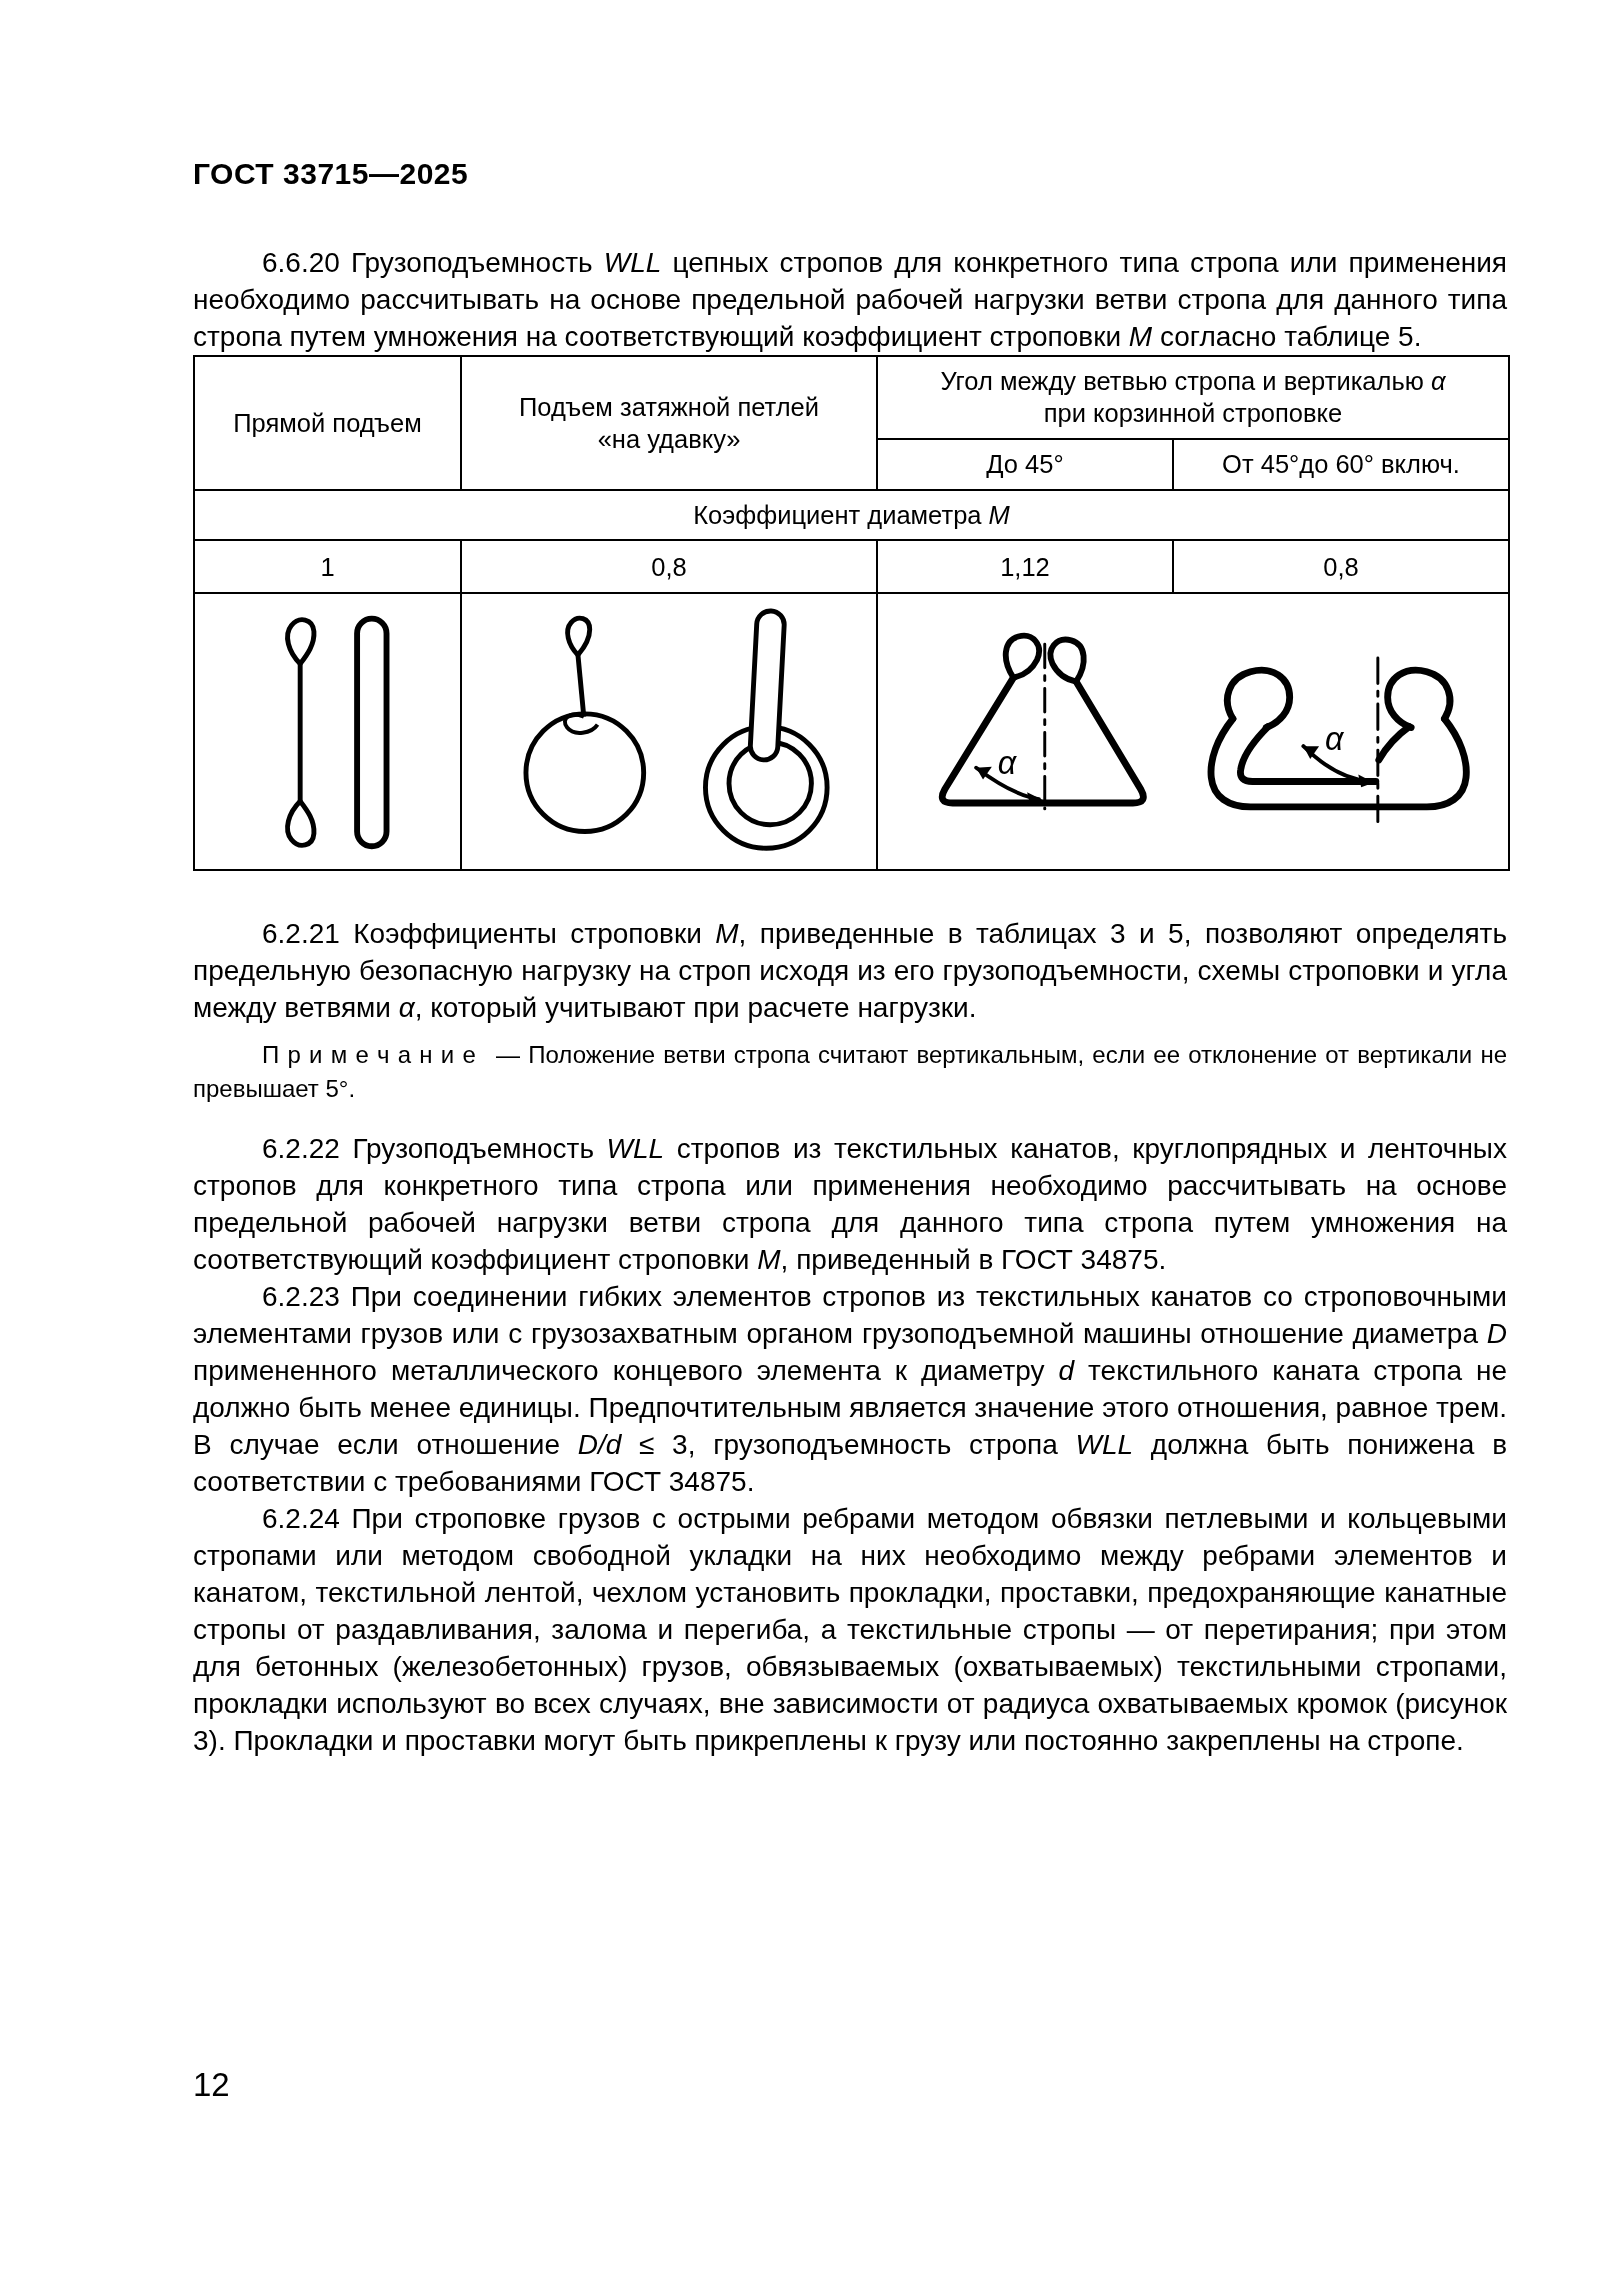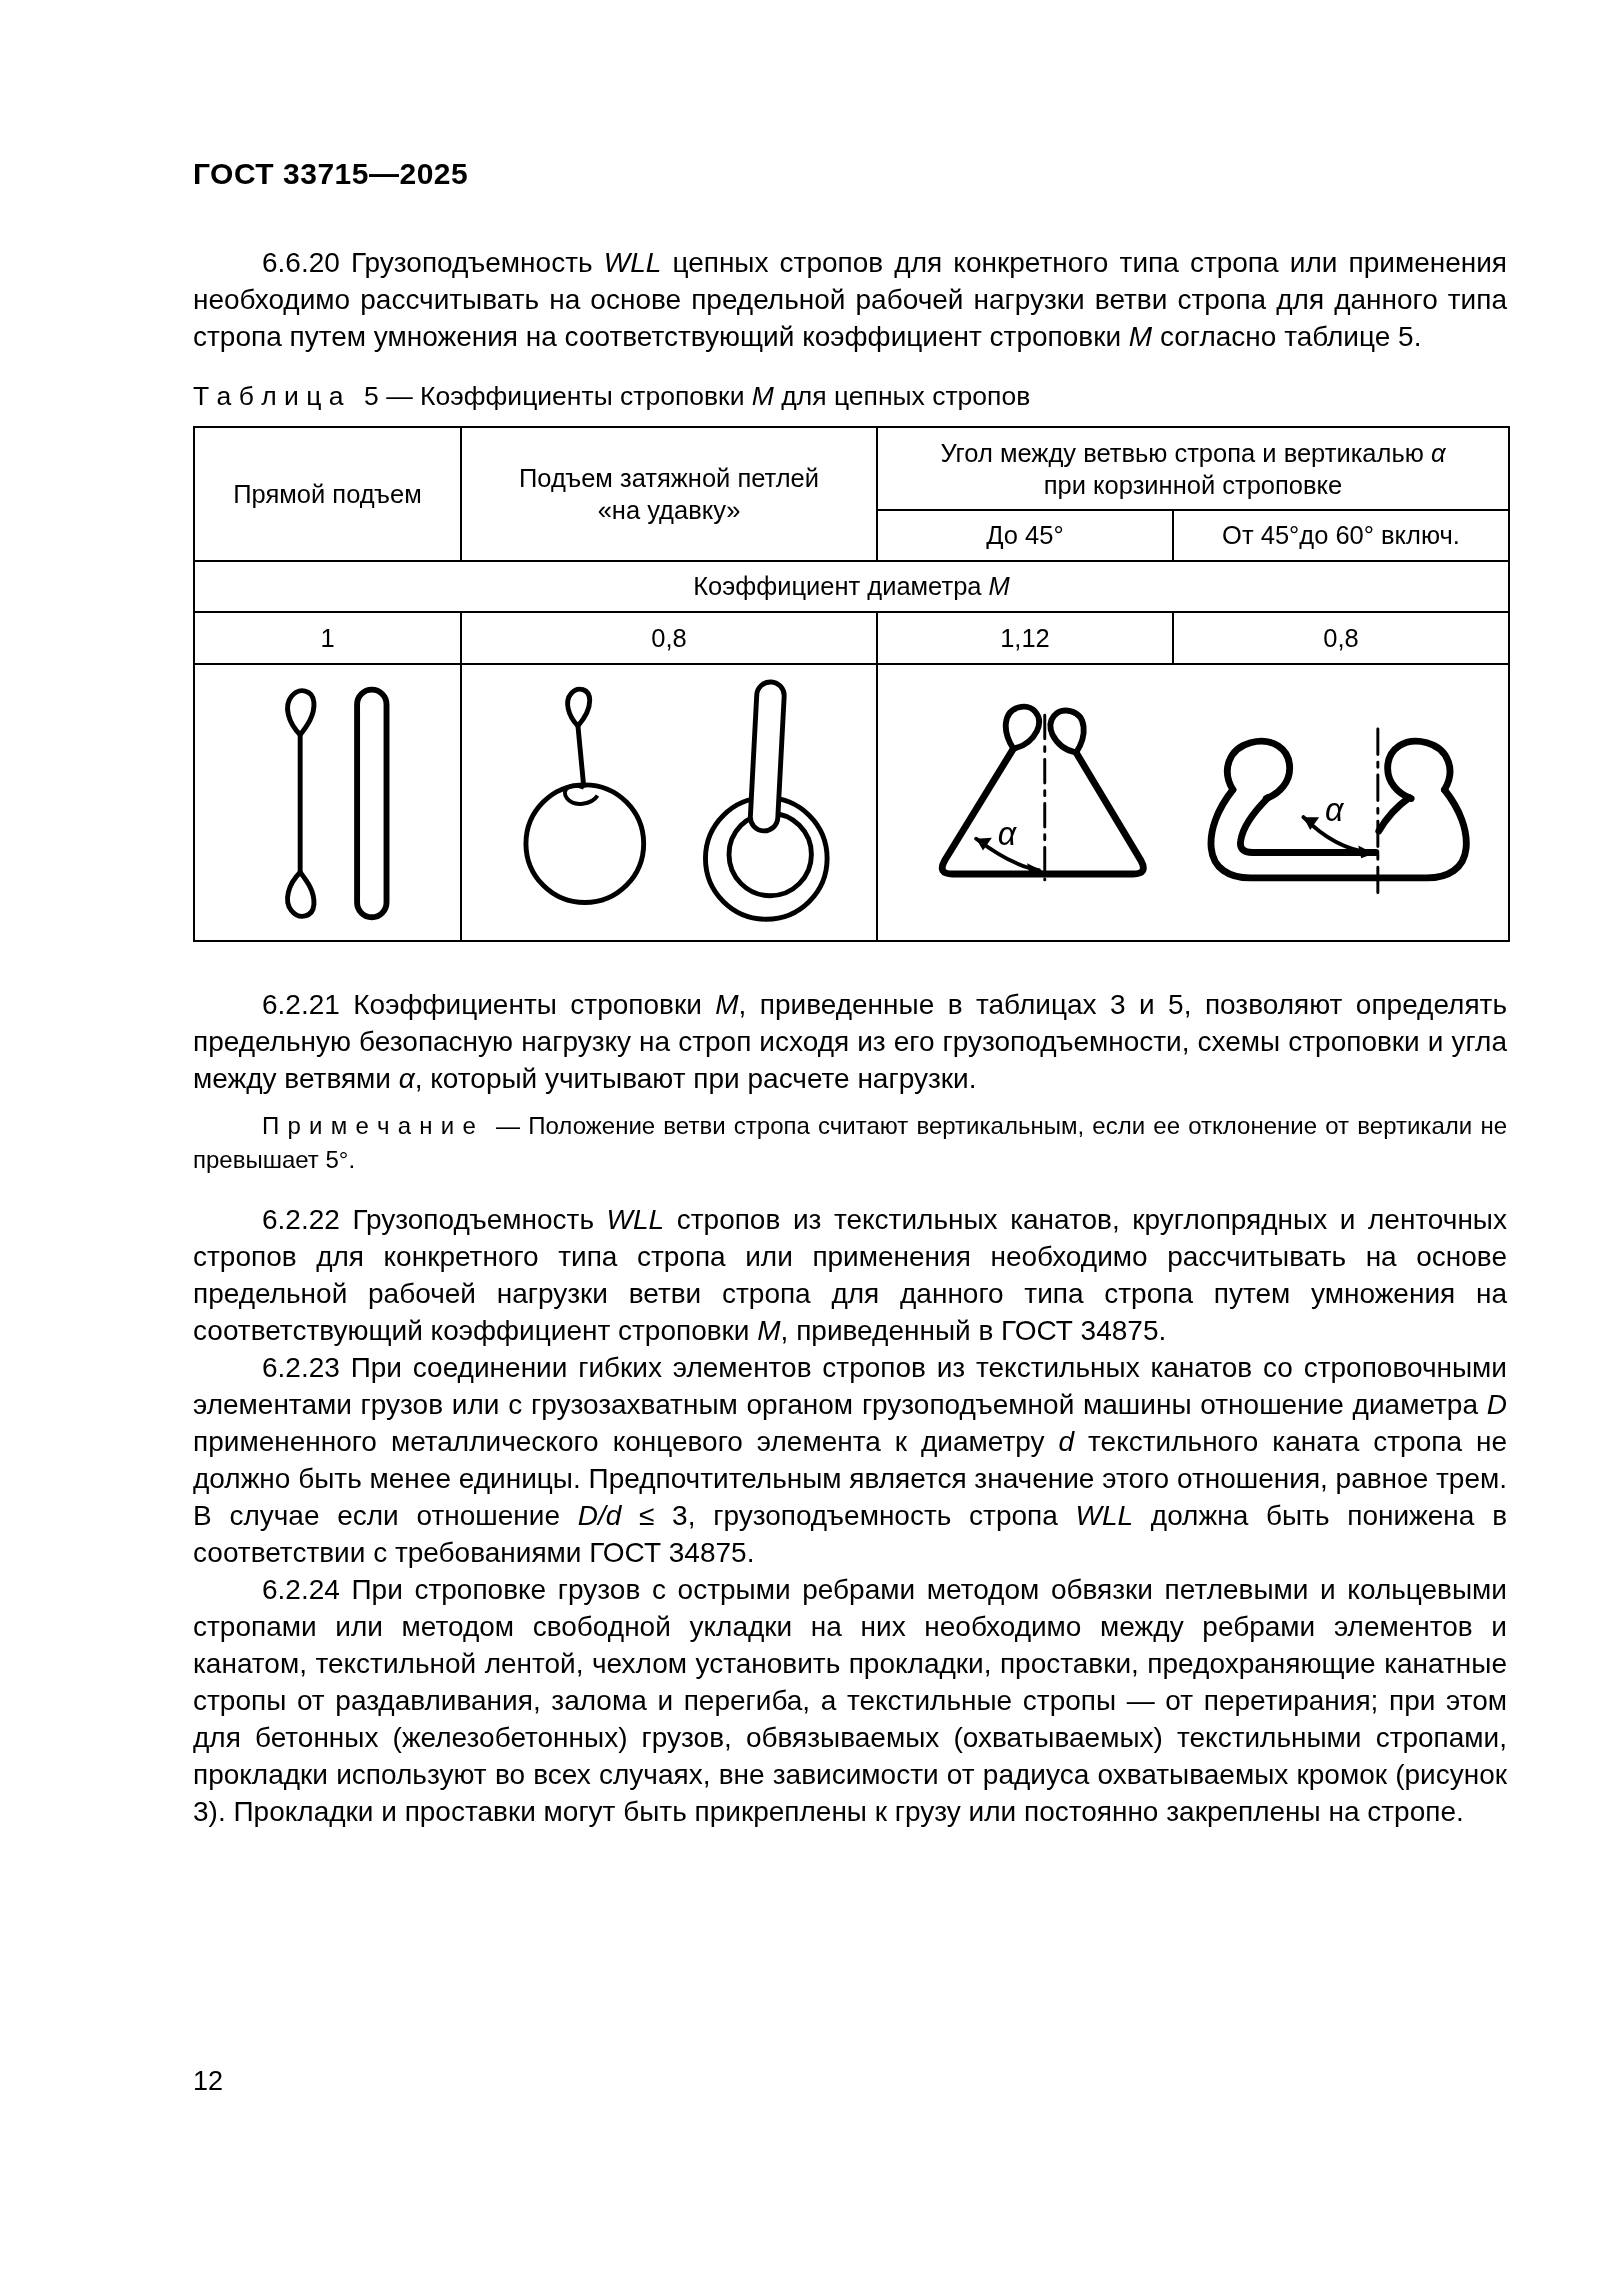--- a/index.html
+++ b/index.html
@@ -37,34 +37,33 @@
     border:2.9px solid #000; text-align:center; vertical-align:middle;
     font-size:25.5px; line-height:32px; padding:3.9px 9.8px;
   }
   td.rs { border-bottom:8.8px double #000; }
   .hrow1 td.angle { border-bottom:2.9px solid #000; height:73px; }
   .hrow2 td { border-bottom:8.8px double #000; height:41px; }
   .mrow td { height:41px; font-size:26.5px; border-bottom:2.9px solid #000; }
   .vrow td { height:43px; font-size:27.4px; border-bottom:2.9px solid #000; }
   .irow td { height:267px; padding:0; }
   .fig { display:block; margin:0 auto; }
-  .page-number { position:absolute; left:193px; top:2066px; font-size:27px; }
+  .page-number { position:absolute; left:193px; top:2066px; font-size:33px; }
   svg text.alpha { font-style:italic; font-size:33px; font-family:"Liberation Sans", sans-serif; }
 </style>
 </head>
 <body>
 
 <div class="page">
   <div class="content">
 
     <div class="doc-header">ГОСТ 33715—2025</div>
 
     <p class="para p-6220"><span>6.6.20 Грузоподъемность </span><i>WLL</i><span> цепных стропов для конкретного типа стропа или применения необходимо рассчитывать на основе предельной рабочей нагрузки ветви стропа для данного типа стропа путем умножения на соответствующий коэффициент строповки </span><i>M</i><span> согласно таблице 5.</span></p>
 
-    <p class="t-caption"><span>Т а б л и ц а  5 — Коэффициенты строповки </span><i>M</i><span> для цепных стропов</span></p>
 
     <table class="coef">
       <colgroup>
         <col style="width:267px">
           <col style="width:416px">
           <col style="width:296px">
           <col style="width:336px">
       </colgroup>
       <tbody>
           <tr class="hrow1">

